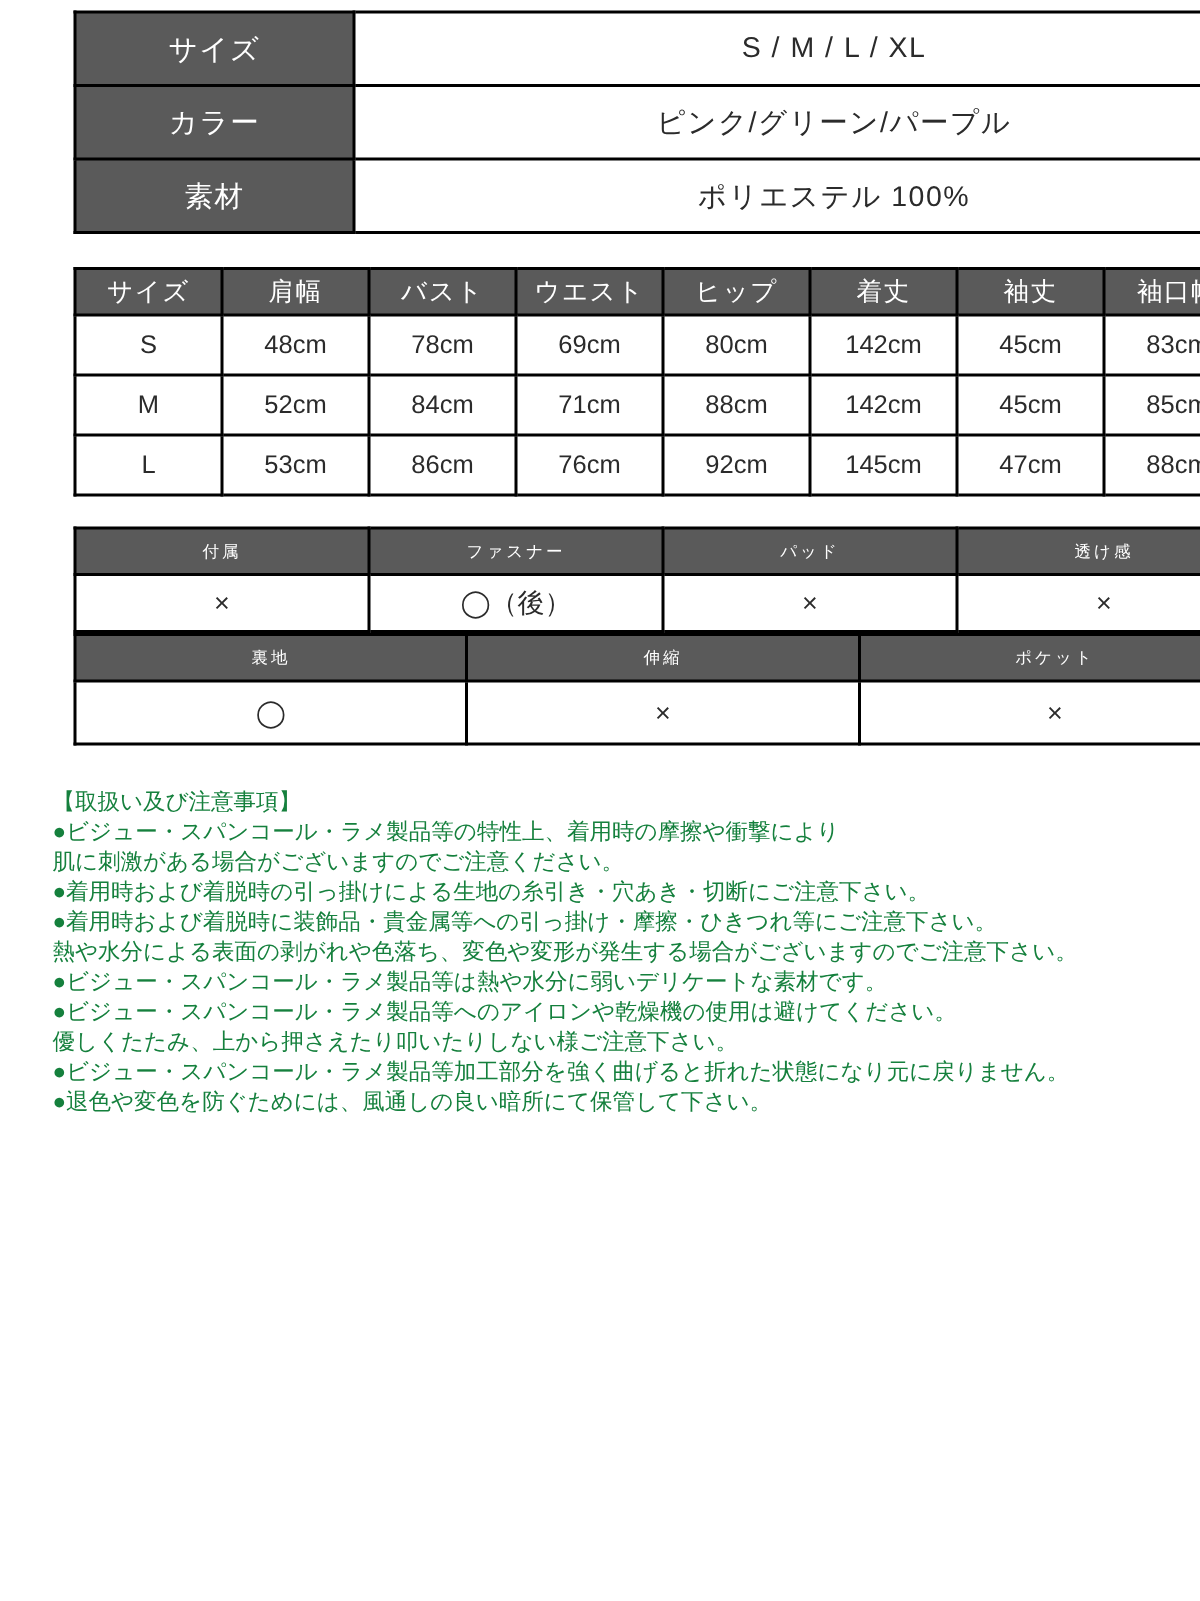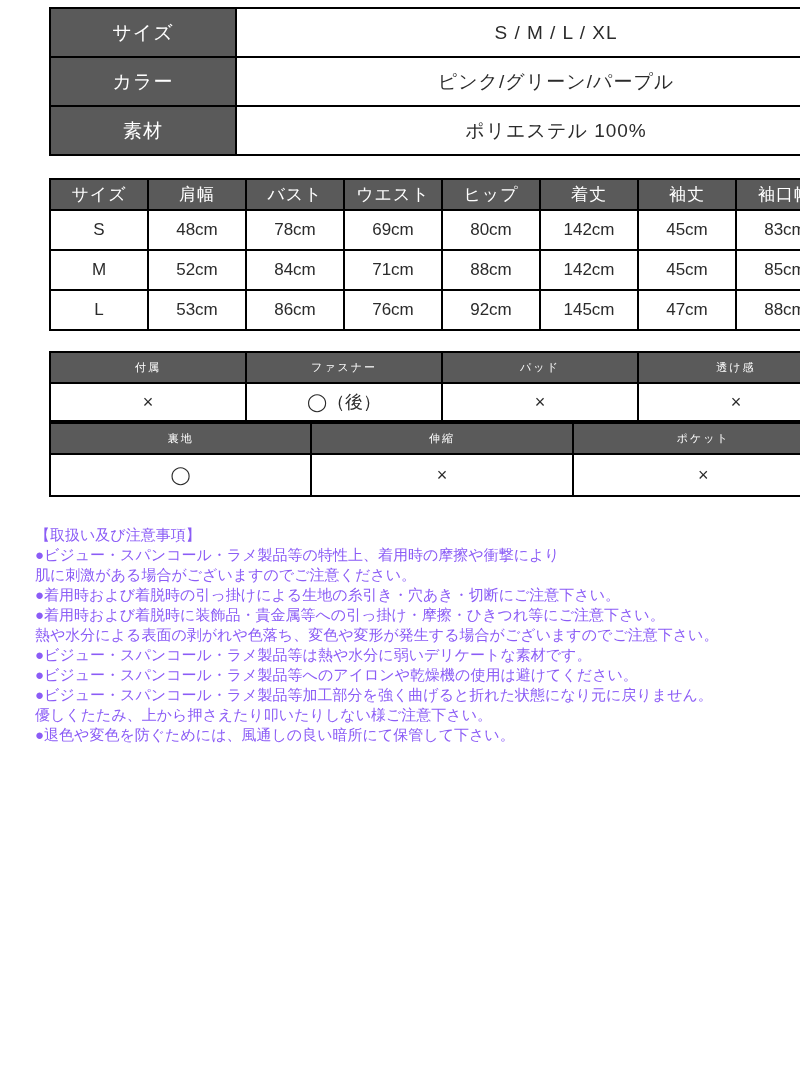--- a/index.html
+++ b/index.html
@@ -52,21 +52,21 @@
   .features-table th { height: 27px; font-size: 11px; letter-spacing: 2px; }
   .features-table td { height: 34px; font-size: 18px; }
   .features-table.second td { height: 38px; }
   
   .notices {
     margin-top: 28px;
     padding-left: 28px;
     padding-right: 10px;
     font-size: 15px;
     line-height: 20px;
-    color: #8b5cf6;
+    color: #15803d;
   }
   .notices .line { white-space: nowrap; }
 </style>
 </head>
 <body>
 
 <div class="page">
 
   <table class="info-table">
     <tbody>
@@ -170,18 +170,18 @@
 
   <div class="notices">
     <div class="line">【取扱い及び注意事項】</div>
     <div class="line">●ビジュー・スパンコール・ラメ製品等の特性上、着用時の摩擦や衝撃により</div>
     <div class="line">肌に刺激がある場合がございますのでご注意ください。</div>
     <div class="line">●着用時および着脱時の引っ掛けによる生地の糸引き・穴あき・切断にご注意下さい。</div>
     <div class="line">●着用時および着脱時に装飾品・貴金属等への引っ掛け・摩擦・ひきつれ等にご注意下さい。</div>
     <div class="line">熱や水分による表面の剥がれや色落ち、変色や変形が発生する場合がございますのでご注意下さい。</div>
     <div class="line">●ビジュー・スパンコール・ラメ製品等は熱や水分に弱いデリケートな素材です。</div>
     <div class="line">●ビジュー・スパンコール・ラメ製品等へのアイロンや乾燥機の使用は避けてください。</div>
+    <div class="line">優しくたたみ、上から押さえたり叩いたりしない様ご注意下さい。</div>
     <div class="line">●ビジュー・スパンコール・ラメ製品等加工部分を強く曲げると折れた状態になり元に戻りません。</div>
-    <div class="line">優しくたたみ、上から押さえたり叩いたりしない様ご注意下さい。</div>
     <div class="line">●退色や変色を防ぐためには、風通しの良い暗所にて保管して下さい。</div>
   </div>
 
 </div>
 
 </body></html>

